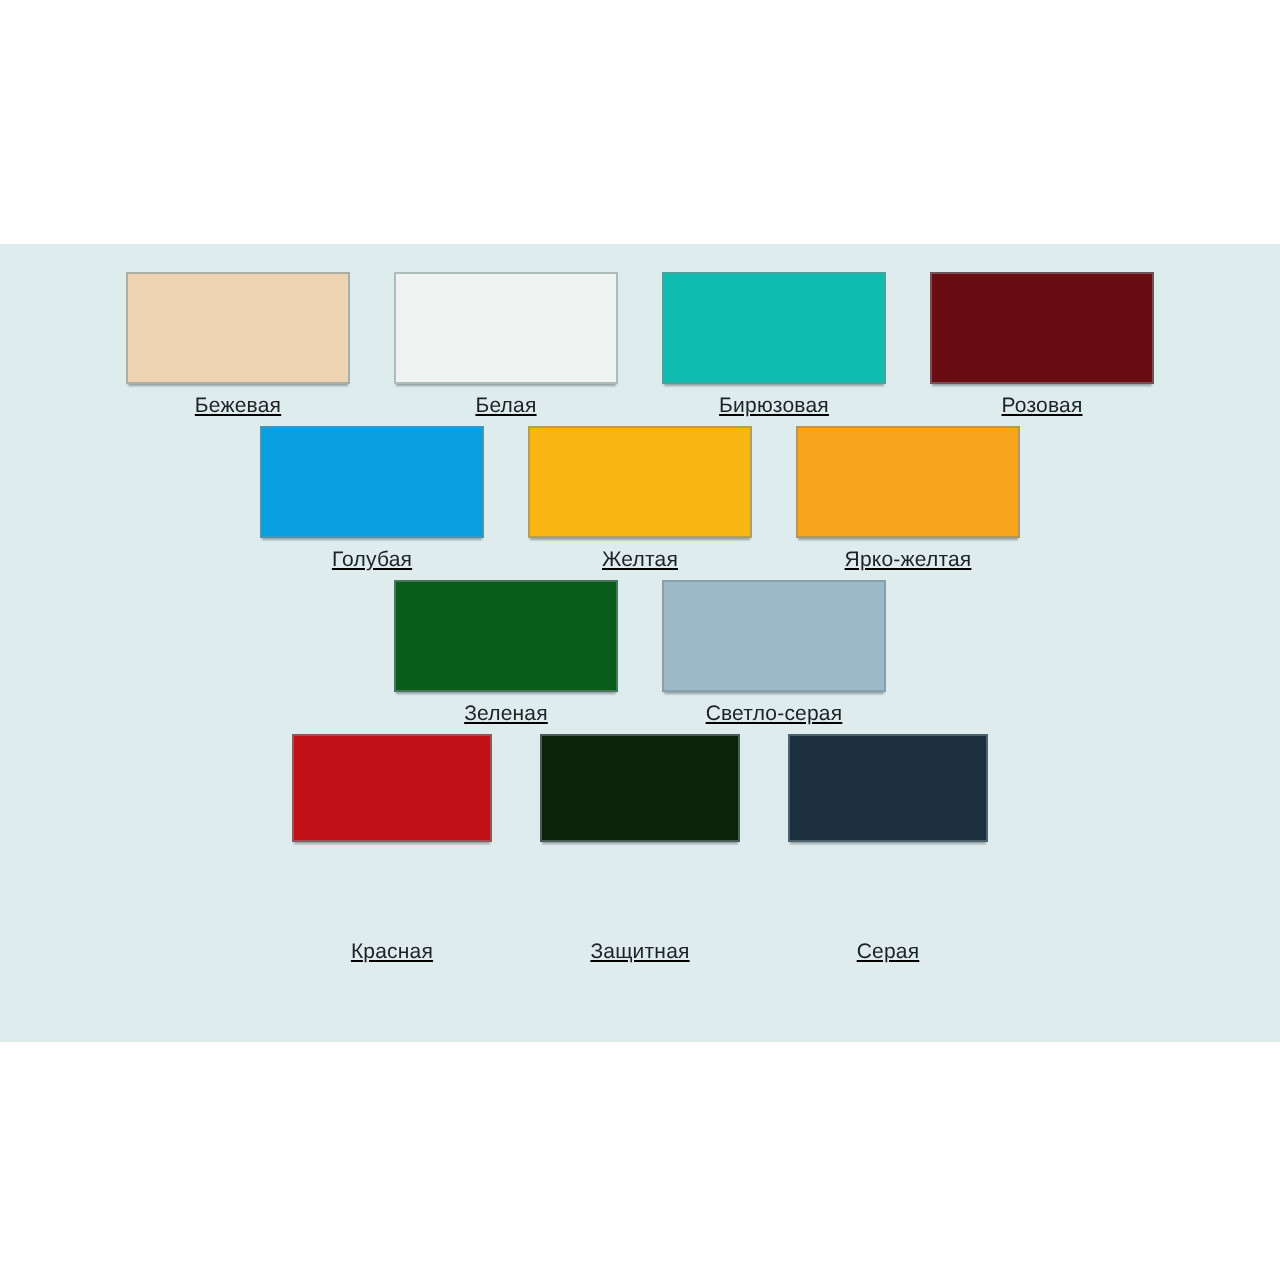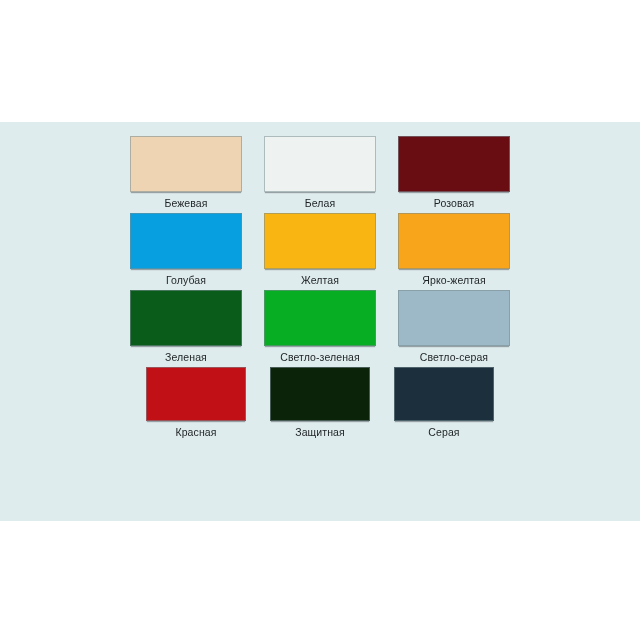--- a/index.html
+++ b/index.html
@@ -23,20 +23,21 @@
     box-sizing:border-box;
     padding:0;
   }
   .palette-row{
     position:absolute;
     left:0;
     width:640px;
     display:flex;
     justify-content:center;
     align-items:flex-start;
+    text-decoration:underline;
   }
   .swatch-cell{
     display:flex;
     flex-direction:column;
     align-items:center;
   }
   .swatch{
     box-sizing:border-box;
     border:1px solid rgba(120,140,145,0.55);
     box-shadow:0 2px 1px -1px rgba(90,100,105,0.55);
@@ -49,21 +50,21 @@
     white-space:nowrap;
     letter-spacing:0.1px;
     text-align:center;
   }
   
   .row-a{height:85px;}   
   .row-b{height:80px;}   
   .row-a .swatch{width:112px;height:56px;}
   .row-a .swatch-cell{width:122px;margin:0 6px;}
   .row-b .swatch{width:100px;height:54px;}
-  .row-b .swatch-cell{width:118px;margin:0 3px;}
+  .row-b .swatch-cell{width:118px;margin:0 3px;gap:44px;}
   #row-1{top:14px;}
   #row-2{top:91px;}
   #row-3{top:168px;}
   #row-4{top:245px;}
   #row-5{top:320px;}
 </style>
 </head>
 <body>
 
 <div id="page" style="background: rgb(255, 255, 255);">
@@ -71,20 +72,24 @@
   <div id="palette-panel" style="background: rgb(223, 236, 237);">
 
     <div class="palette-row row-a" id="row-1">
         <div class="swatch-cell">
           <div class="swatch" style="background: rgb(239, 212, 180);"></div>
           <div class="swatch-label">Бежевая</div>
         </div>
         <div class="swatch-cell">
           <div class="swatch" style="background: rgb(238, 243, 241);"></div>
           <div class="swatch-label">Белая</div>
+        </div>
+        <div class="swatch-cell">
+          <div class="swatch" style="background: rgb(14, 188, 176);"></div>
+          <div class="swatch-label">Бирюзовая</div>
         </div>
         <div class="swatch-cell">
           <div class="swatch" style="background: rgb(106, 13, 18);"></div>
           <div class="swatch-label">Розовая</div>
         </div>
       </div>
     <div class="palette-row row-a" id="row-2">
         <div class="swatch-cell">
           <div class="swatch" style="background: rgb(7, 159, 223);"></div>
           <div class="swatch-label">Голубая</div>
@@ -97,24 +102,20 @@
           <div class="swatch" style="background: rgb(249, 165, 27);"></div>
           <div class="swatch-label">Ярко-желтая</div>
         </div>
       </div>
     <div class="palette-row row-a" id="row-3">
         <div class="swatch-cell">
           <div class="swatch" style="background: rgb(10, 92, 27);"></div>
           <div class="swatch-label">Зеленая</div>
         </div>
         <div class="swatch-cell">
-          <div class="swatch" style="background: rgb(7, 174, 35);"></div>
-          <div class="swatch-label">Светло-зеленая</div>
-        </div>
-        <div class="swatch-cell">
           <div class="swatch" style="background: rgb(157, 184, 198);"></div>
           <div class="swatch-label">Светло-серая</div>
         </div>
       </div>
     <div class="palette-row row-b" id="row-4">
         <div class="swatch-cell">
           <div class="swatch" style="background: rgb(194, 16, 23);"></div>
           <div class="swatch-label">Красная</div>
         </div>
         <div class="swatch-cell">

